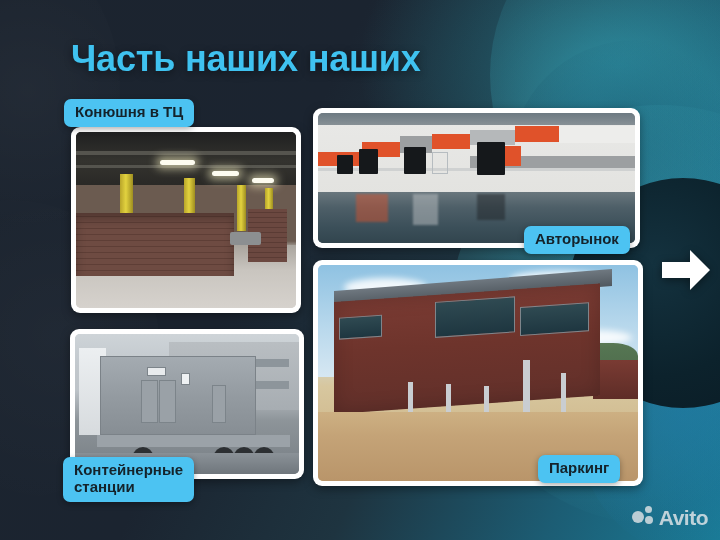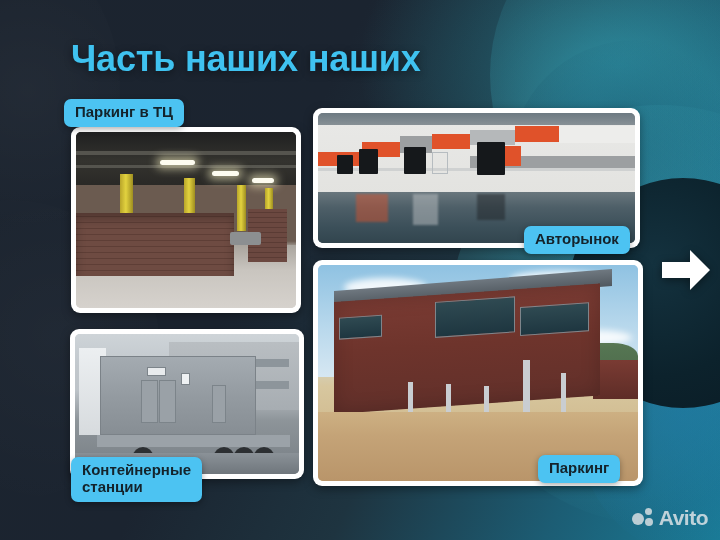--- a/index.html
+++ b/index.html
@@ -151,34 +151,34 @@
     font-weight:bold;
     border-radius:7px;
     padding:5px 11px 6px;
     font-size:15px;
     line-height:1.12;
     box-shadow:0 2px 6px rgba(0,0,0,0.33);
     white-space:pre-line;
   }
   .lb1 { left:64px;  top:99px; }
   .lb2 { left:524px; top:226px; }
-  .lb3 { left:63px;  top:457px;margin-left:8px; }
+  .lb3 { left:63px;  top:457px; }
   .lb4 { left:538px; top:455px; }
 
   
   .arrow-wrap {
     position:absolute; right:8px; top:248px;
     width:52px; height:44px;
   }
   .arrow-wrap svg { display:block; filter:drop-shadow(0 2px 5px rgba(0,0,0,0.45)); }
 
   
   .avito {
     position:absolute; right:12px; bottom:10px;
-    display:flex; align-items:center; gap:5px;
+    display:flex; gap:5px;
     opacity:0.82;
   }
   .avito-dots { position:relative; width:22px; height:20px; }
   .avito-dots i { position:absolute; display:block; border-radius:50%; background:#dfe3e6; }
   .avito-dots i:nth-child(1){ width:12px;height:12px; left:0; top:5px; }
   .avito-dots i:nth-child(2){ width:7px;height:7px; left:13px; top:0px; }
   .avito-dots i:nth-child(3){ width:8px;height:8px; left:13px; top:10px; }
   .avito-text { color:#e3e7ea; font-size:21px; font-weight:bold; letter-spacing:-0.5px; }
 </style>
 </head>
@@ -207,21 +207,21 @@
     <div class="pk-col" style="left:20%; top:24%; height:26%;"></div>
     <div class="pk-col" style="left:49%; top:26%; height:24%; width:11px;"></div>
     <div class="pk-col" style="left:73%; top:30%; height:26%; width:9px;"></div>
     <div class="pk-col" style="left:86%; top:32%; height:24%; width:8px;"></div>
     <div class="pk-floor"></div>
     <div class="pk-wall"></div>
     <div class="pk-wall2"></div>
     <div class="pk-car"></div>
   </div>
 </div>
-<div class="label lb1">Паркинг в ТЦ</div>
+<div class="label lb1">Конюшня в ТЦ</div>
 
 <div class="photo p2">
   <div class="img market">
     <div class="mk-sky"></div>
     <div class="mk-build"></div>
 
     <div class="mk-band" style="left:0%;  top:30%; width:14%; height:11%; background:#e0522a;"></div>
     <div class="mk-band" style="left:14%; top:22%; width:12%; height:12%; background:#e0522a;"></div>
     <div class="mk-band" style="left:26%; top:18%; width:10%; height:13%; background:#9c9fa1;"></div>
     <div class="mk-band" style="left:36%; top:16%; width:12%; height:12%; background:#e0522a;"></div>

